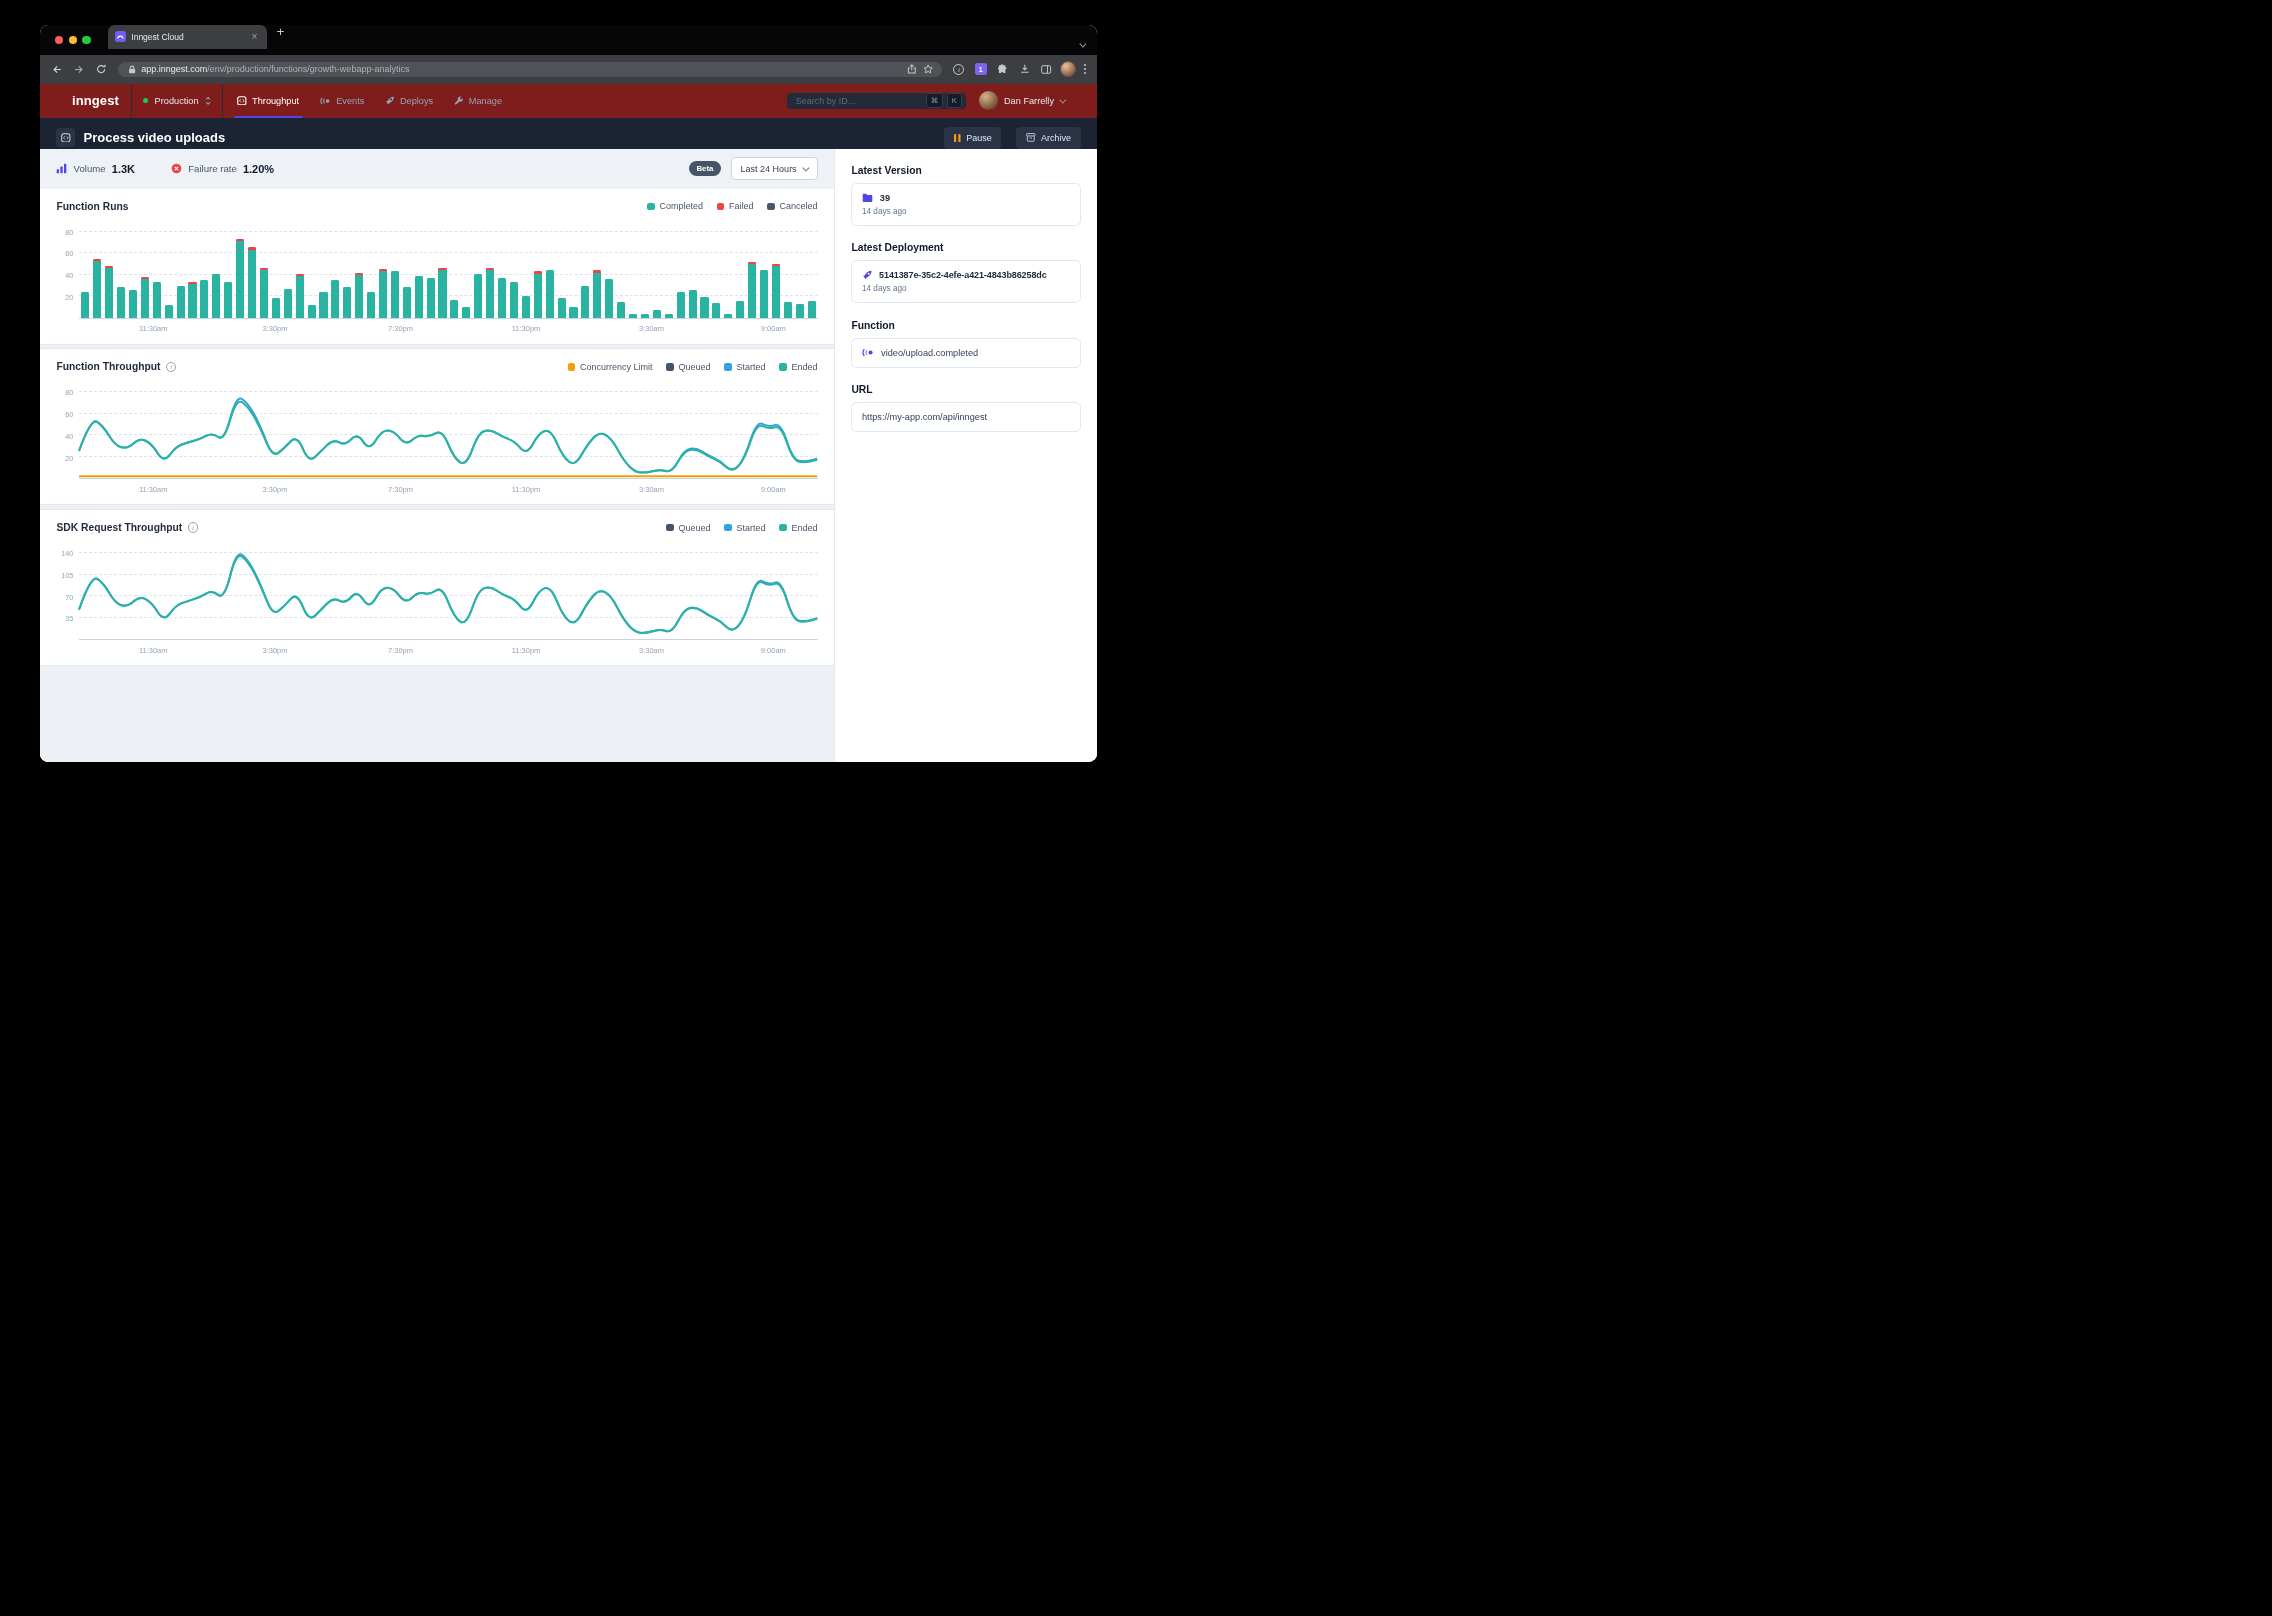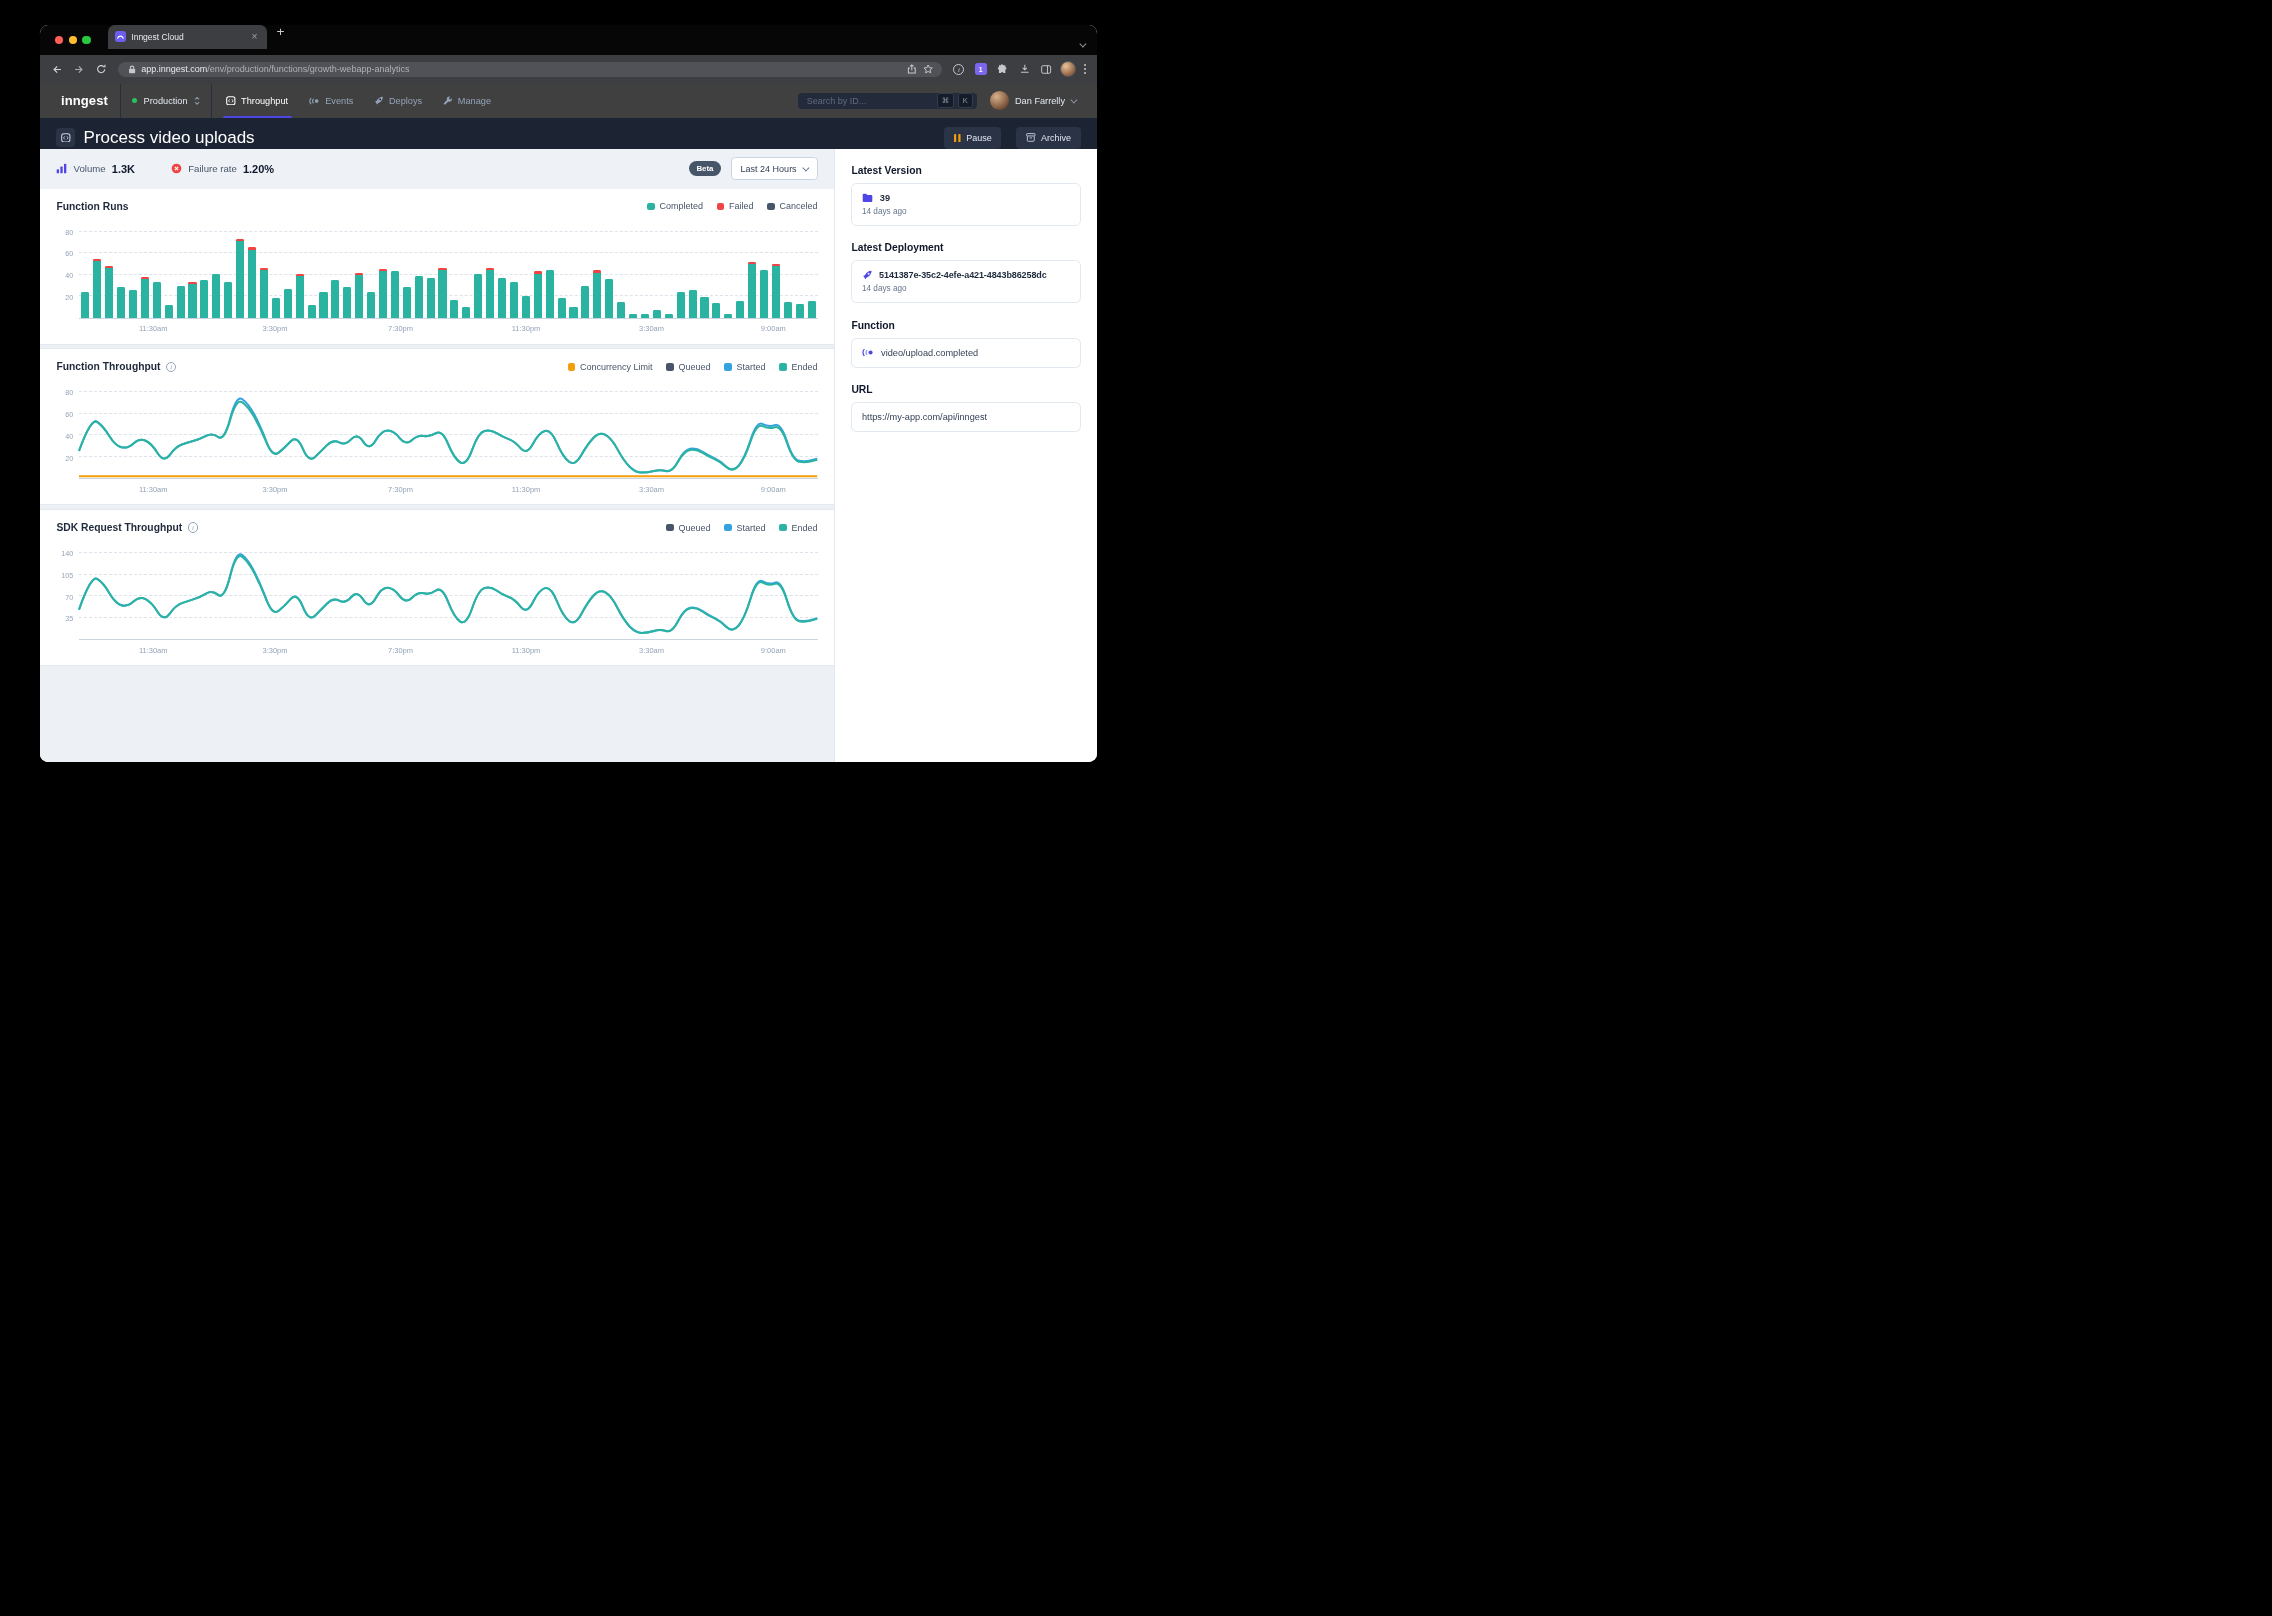--- a/index.html
+++ b/index.html
@@ -30,21 +30,21 @@
   .url { font-size:9px; white-space:nowrap; overflow:hidden; flex:1; }
   .url .host { color:#e8eaed; } .url .path { color:#aeb0b5; }
   .omni-icons { display:flex; align-items:center; gap:6.8px; padding-right:4.1px; }
   .ext-square { width:11.6px; height:11.6px; border-radius:2.7px; background:#7c66f0; display:flex; align-items:center; justify-content:center; color:#fff; font-size:6.8px; font-weight:bold; }
   .tb-avatar { width:16.4px; height:16.4px; border-radius:50%; background:radial-gradient(circle at 35% 30%, #e8c49a, #8a5a3b 75%); flex:none; border:1px solid #5a5b60; }
   .kebab { display:flex; flex-direction:column; gap:1.7px; padding:2.7px 4.1px; }
   .kebab i { width:2.1px; height:2.1px; border-radius:50%; background:#c7c8cb; }
   .info-circle { width:11px; height:11px; border:1px solid #c7c8cb; border-radius:50%; color:#c7c8cb; font-size:6.8px; display:flex; align-items:center; justify-content:center; font-family:"Liberation Serif", serif; font-style:italic; }
 
   
-  .appnav { height:34px; background:#404040; display:flex; align-items:center; padding:0 21px; flex:none; color:#94a3b8; }
+  .appnav { height:34px; background:#7f1d1d; display:flex; align-items:center; padding:0 32px; flex:none; color:#94a3b8; }
   .logo { color:#fff; font-weight:700; font-size:13px; letter-spacing:0.1px; padding-right:12.3px; }
   .vdiv { width:0.7px; align-self:stretch; background:#262d3d; }
   .env-select { display:flex; align-items:center; gap:6.2px; padding:0 11px; font-size:9.2px; color:#e2e8f0; height:100%; }
   .dot-green { width:5.5px; height:5.5px; border-radius:50%; background:#22c55e; }
   .navitems { display:flex; height:100%; margin-left:4.1px; }
   .navitem { display:flex; align-items:center; gap:5.5px; padding:0 10.3px; font-size:9.2px; color:#94a3b8; position:relative; height:100%; }
   .navitem.active { color:#fff; }
   .navitem.active::after { content:""; position:absolute; left:6.8px; right:6.8px; bottom:0; height:2.1px; background:#4f46e5; border-radius:2.1px 2.1px 0 0; }
   .an-spacer { flex:1; }
   .searchbox { width:179px; height:16px; background:#232a3a; border-radius:4.1px; display:flex; align-items:center; padding:0 4.8px 0 8.2px; gap:4.1px; }
@@ -52,21 +52,21 @@
   .searchbox input::placeholder { color:#5f6b80; }
   .key { min-width:15px; height:14.4px; padding:0 3.4px; background:#161b28; border:0.7px solid #333c50; border-radius:2.7px;
     color:#8b96a9; font-size:7.5px; display:flex; align-items:center; justify-content:center; }
   .user { display:flex; align-items:center; gap:6.2px; margin-left:12.3px; color:#e2e8f0; font-size:9.2px; }
   .user-avatar { width:19px; height:19px; border-radius:50%; background:radial-gradient(circle at 35% 30%, #d9b18a, #6e4a33 75%); }
 
   
   .funchead { background:#1c2333; padding:9px 16.4px 0; flex:none; }
   .funchead-top { display:flex; align-items:center; gap:8.2px; }
   .func-icon { width:19px; height:19px; border-radius:4.1px; background:#2b3347; display:flex; align-items:center; justify-content:center; flex:none; }
-  .func-title { color:#fff; font-size:17px; font-weight:400; flex:1; }
+  .func-title { color:#fff; font-size:13px; font-weight:700; flex:1; }
   .btn-dark { height:22px; background:#2b3347; border-radius:4.1px; display:flex; align-items:center; gap:5.5px;
     padding:0 9.6px; color:#e2e8f0; font-size:9px; margin-left:6.8px; }
   .func-tabs { display:flex; gap:4.1px; margin-top:6.8px; }
   .functab { display:flex; align-items:center; gap:4.8px; padding:4.1px 8.2px 7.5px; font-size:9.2px; color:#8e99ad; position:relative; }
   .functab.active { color:#fff; }
   .functab.active::after { content:""; position:absolute; left:5.5px; right:5.5px; bottom:0; height:1.4px; background:#e2e8f0; border-radius:1.4px; }
 
   
   .main { flex:1; display:flex; min-height:0; }
   .content { flex:1; display:flex; flex-direction:column; background:#fff; min-width:0; }

